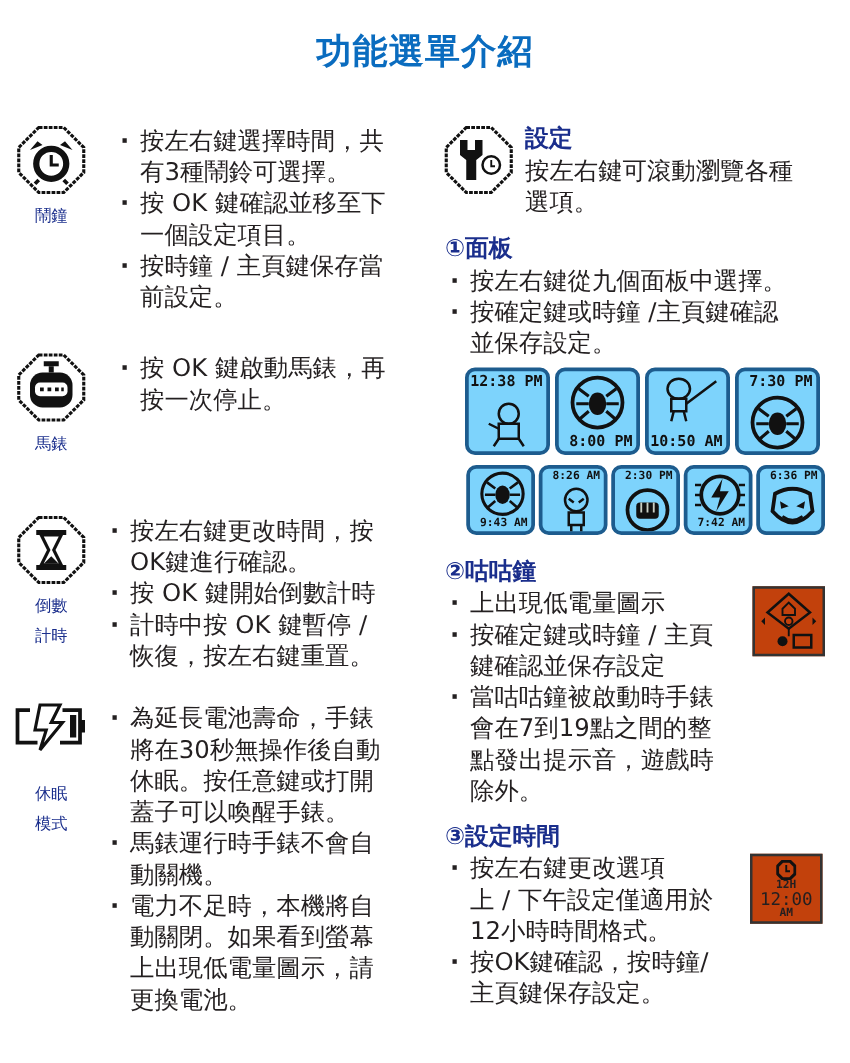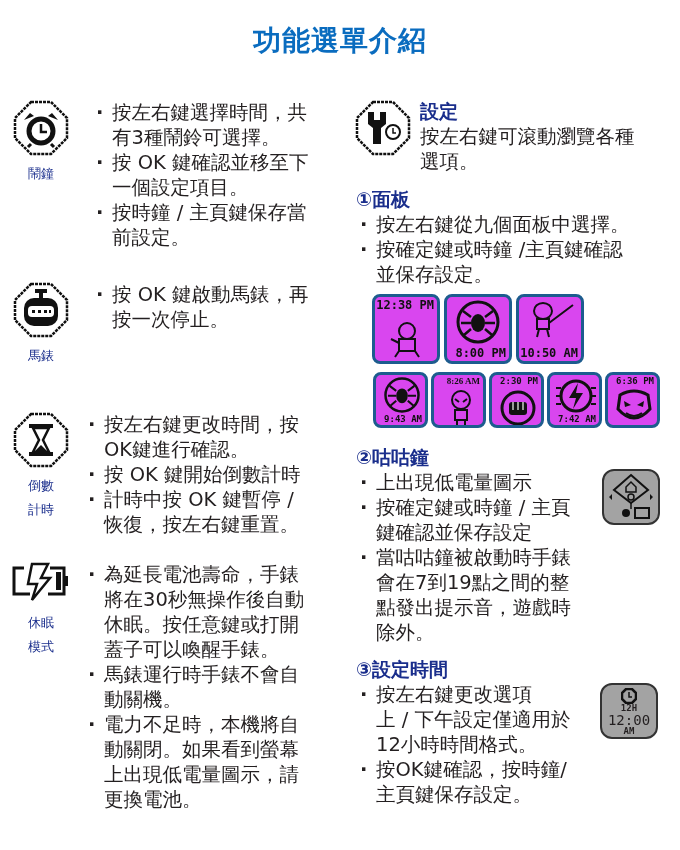--- a/index.html
+++ b/index.html
@@ -11,28 +11,28 @@
   .icon-wrap { position: absolute; width: 62px; display: flex; flex-direction: column; align-items: center; }
   .label { color: #1a2e8c; font-size: 13px; line-height: 24px; text-align: center; margin-top: 6px; font-weight: 500; }
 
   .bullets { position: absolute; font-size: 19.5px; line-height: 25px; color: #231f20; }
   .bullet { position: relative; padding-left: 16px; }
   .bullet::before { content: "·"; position: absolute; left: 0; top: 0; font-weight: bold; }
 
   .sub-head { color: #1a2e8c; font-size: 19px; font-weight: bold; line-height: 26px; }
 
   .panels { position: absolute; display: flex; gap: 4px; }
-  .panel { width: 68px; height: 70px; border: 3px solid #1d5c8e; border-radius: 8px; background: #d946ef;
+  .panel { width: 68px; height: 70px; border: 3px solid #1d5c8e; border-radius: 8px; background: #7dd3fc;
            position: relative; overflow: hidden; }
   .panel .t { position: absolute; font-family: "DejaVu Sans Mono", monospace; font-size: 12px; font-weight: bold; color: #111; white-space: nowrap; }
   .panel .t.top { top: 1px; right: 3px; }
   .panel .t.bot { bottom: 1px; right: 3px; }
   .panel svg { position: absolute; }
 
-  .device { position: absolute; border: 2px solid #333; border-radius: 12px; background: #a3a3a3; }
+  .device { position: absolute; border: 2px solid #333; border-radius: 0; background: #c2410c; }
 </style>
 </head>
 <body>
 
 <div class="title">功能選單介紹</div>
 
 <div class="icon-wrap" style="left:10px; top:100px;">
   <svg width="56" height="56" viewBox="0 0 56 56">
     <polygon points="18,2 38,2 54,18 54,38 38,54 18,54 2,38 2,18" fill="none" stroke="#111" stroke-width="2.5" stroke-dasharray="3 1"></polygon>
     <circle cx="28" cy="31" r="12" fill="#fff" stroke="#111" stroke-width="5"></circle>
@@ -106,21 +106,21 @@
 </div>
 
 <div class="icon-wrap" style="left:10px; top:562px;">
   <svg width="62" height="40" viewBox="0 0 62 40">
     <path d="M14,6 L4,6 L4,32 L20,32" fill="none" stroke="#111" stroke-width="3"></path>
     <path d="M40,6 L54,6 L54,32 L38,32" fill="none" stroke="#111" stroke-width="3"></path>
     <rect x="54" y="14" width="4" height="10" fill="#111"></rect>
     <rect x="46" y="10" width="5" height="18" fill="#111"></rect>
     <path d="M22,2 L38,2 L31,16 L40,16 L22,38 L27,22 L18,22 Z" fill="#fff" stroke="#111" stroke-width="2.5"></path>
   </svg>
-  <div class="label" style="margin-top:9px;text-align:right;">
+  <div class="label" style="margin-top:22px;text-align:right;">
       <div>休眠</div>
       <div>模式</div>
     </div>
 </div>
 <div class="bullets" style="left:88px; top:562px; width:248px;">
   <div class="bullet">
       <div>為延長電池壽命，手錶</div>
       <div>將在30秒無操作後自動</div>
       <div>休眠。按任意鍵或打開</div>
       <div>蓋子可以喚醒手錶。</div>
@@ -180,33 +180,41 @@
     <span class="t bot">8:00 PM</span>
   </div>
   <div class="panel">
     <svg width="50" height="44" viewBox="0 0 50 44" style="left:8px;top:2px;">
         <ellipse cx="16" cy="12" rx="9" ry="8" fill="none" stroke="#111" stroke-width="2"></ellipse>
         <rect x="10" y="20" width="12" height="10" fill="none" stroke="#111" stroke-width="2"></rect>
         <path d="M22,24 L46,6 M12,30 L10,38 M20,30 L22,38" stroke="#111" stroke-width="2"></path>
       </svg>
     <span class="t bot">10:50 AM</span>
   </div>
+  <div class="panel">
+    <span class="t top">7:30 PM</span>
+    <svg width="46" height="46" viewBox="0 0 46 46" style="left:8px;top:18px;">
+        <circle cx="23" cy="23" r="20" fill="none" stroke="#111" stroke-width="3"></circle>
+        <ellipse cx="23" cy="24" rx="7" ry="9" fill="#111"></ellipse>
+        <path d="M16,18 L8,12 M30,18 L38,12 M16,24 L6,24 M30,24 L40,24 M16,30 L9,36 M30,30 L37,36" stroke="#111" stroke-width="2.5"></path>
+      </svg>
+  </div>
 </div>
 
 <div class="panels" style="left:373px; top:372px; gap:3px;">
   <div class="panel" style="width:55px;height:56px;">
     <svg width="38" height="38" viewBox="0 0 46 46" style="left:7px;top:1px;">
         <circle cx="23" cy="23" r="20" fill="none" stroke="#111" stroke-width="3"></circle>
         <ellipse cx="23" cy="24" rx="7" ry="9" fill="#111"></ellipse>
         <path d="M16,18 L8,12 M30,18 L38,12 M16,24 L6,24 M30,24 L40,24 M16,30 L9,36 M30,30 L37,36" stroke="#111" stroke-width="2.5"></path>
       </svg>
     <span class="t bot" style="font-size:9px;">9:43 AM</span>
   </div>
   <div class="panel" style="width:55px;height:56px;">
-    <span class="t top" style="font-size:9px;font-family:Liberation Serif, serif;">8:26 AM</span>
+    <span class="t top" style="font-size:9px;">8:26 AM</span>
     <svg width="30" height="38" viewBox="0 0 30 38" style="left:12px;top:14px;">
         <ellipse cx="15" cy="11" rx="9" ry="9" fill="none" stroke="#111" stroke-width="2"></ellipse>
         <path d="M9,10 L13,13 M21,10 L17,13" stroke="#111" stroke-width="2"></path>
         <rect x="9" y="21" width="12" height="10" fill="none" stroke="#111" stroke-width="2"></rect>
         <path d="M11,31 L11,37 M19,31 L19,37" stroke="#111" stroke-width="2"></path>
       </svg>
   </div>
   <div class="panel" style="width:55px;height:56px;">
     <span class="t top" style="font-size:9px;">2:30 PM</span>
     <svg width="36" height="36" viewBox="0 0 36 36" style="left:8px;top:15px;">

